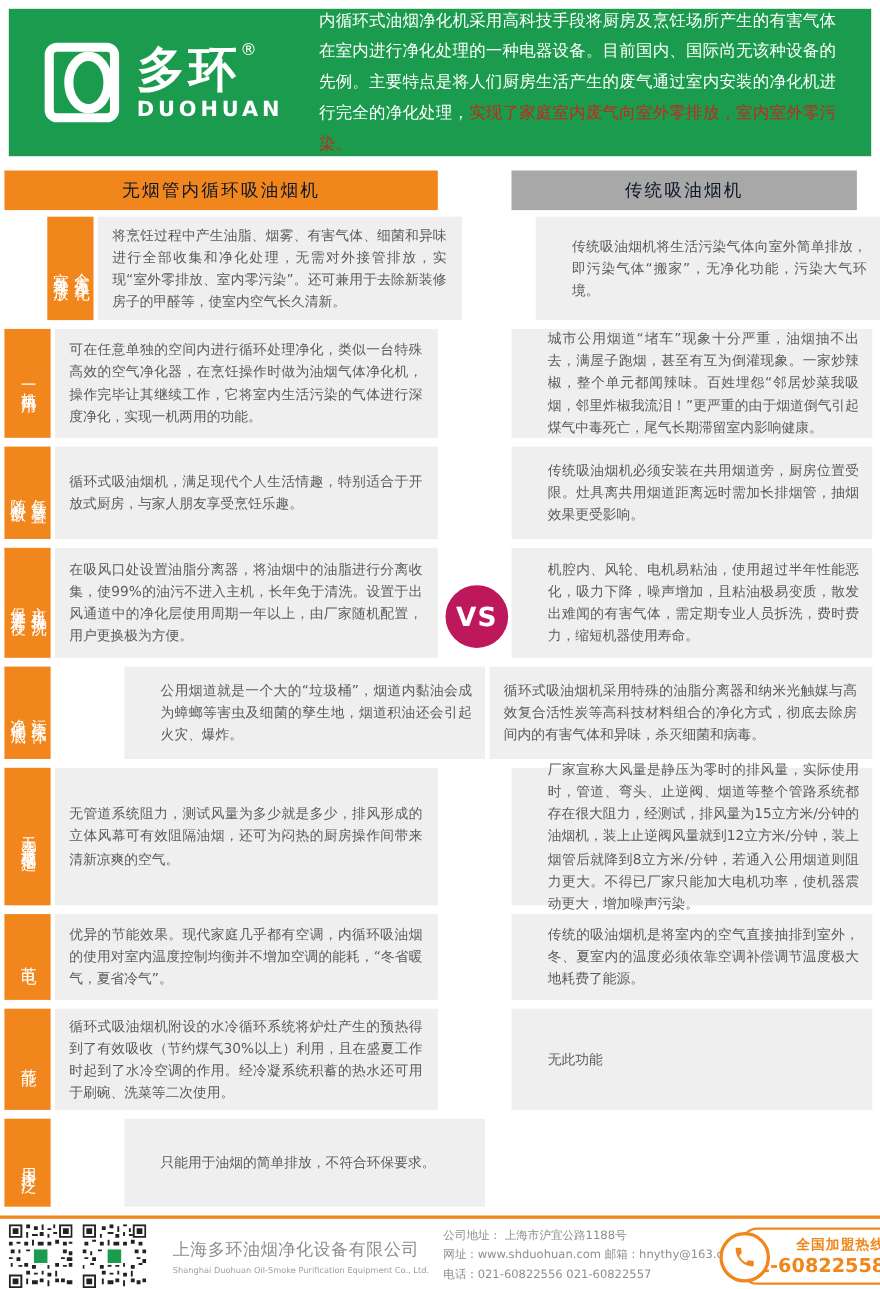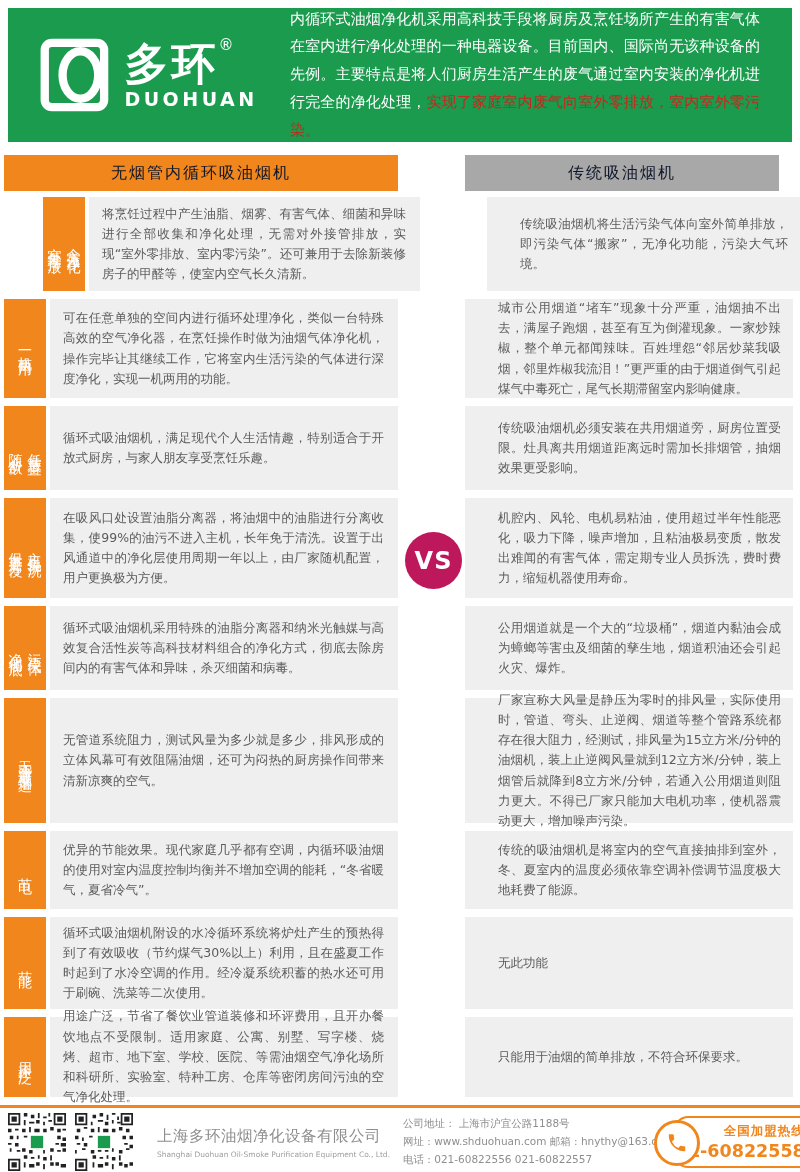--- a/index.html
+++ b/index.html
@@ -131,26 +131,26 @@
     <div class="cell cell-left">
         <div>在吸风口处设置油脂分离器，将油烟中的油脂进行分离收集，使99%的油污不进入主机，长年免于清洗。设置于出风通道中的净化层使用周期一年以上，由厂家随机配置，用户更换极为方便。</div>
       </div>
     <div class="cell cell-right">
         <div>机腔内、风轮、电机易粘油，使用超过半年性能恶化，吸力下降，噪声增加，且粘油极易变质，散发出难闻的有害气体，需定期专业人员拆洗，费时费力，缩短机器使用寿命。</div>
       </div>
   </div>
   <div class="row">
     <div class="row-label">污染气体
 净化彻底</div>
+    <div class="cell cell-right">
+        <div>公用烟道就是一个大的“垃圾桶”，烟道内黏油会成为蟑螂等害虫及细菌的孳生地，烟道积油还会引起火灾、爆炸。</div>
+      </div>
     <div class="cell cell-left">
         <div>循环式吸油烟机采用特殊的油脂分离器和纳米光触媒与高效复合活性炭等高科技材料组合的净化方式，彻底去除房间内的有害气体和异味，杀灭细菌和病毒。</div>
       </div>
-    <div class="cell cell-right">
-        <div>公用烟道就是一个大的“垃圾桶”，烟道内黏油会成为蟑螂等害虫及细菌的孳生地，烟道积油还会引起火灾、爆炸。</div>
-      </div>
   </div>
   <div class="row">
     <div class="row-label">无需管道或烟道</div>
     <div class="cell cell-left">
         <div>无管道系统阻力，测试风量为多少就是多少，排风形成的立体风幕可有效阻隔油烟，还可为闷热的厨房操作间带来清新凉爽的空气。</div>
       </div>
     <div class="cell cell-right">
         <div>厂家宣称大风量是静压为零时的排风量，实际使用时，管道、弯头、止逆阀、烟道等整个管路系统都存在很大阻力，经测试，排风量为15立方米/分钟的油烟机，装上止逆阀风量就到12立方米/分钟，装上烟管后就降到8立方米/分钟，若通入公用烟道则阻力更大。不得已厂家只能加大电机功率，使机器震动更大，增加噪声污染。</div>
       </div>
   </div>
@@ -167,23 +167,20 @@
     <div class="row-label">节能</div>
     <div class="cell cell-left">
         <div>循环式吸油烟机附设的水冷循环系统将炉灶产生的预热得到了有效吸收（节约煤气30%以上）利用，且在盛夏工作时起到了水冷空调的作用。经冷凝系统积蓄的热水还可用于刷碗、洗菜等二次使用。</div>
       </div>
     <div class="cell cell-right">
         <div>无此功能</div>
       </div>
   </div>
   <div class="row">
     <div class="row-label">用途广泛</div>
-    <div class="cell cell-left">
-        <div>用途广泛，节省了餐饮业管道装修和环评费用，且开办餐饮地点不受限制。适用家庭、公寓、别墅、写字楼、烧烤、超市、地下室、学校、医院、等需油烟空气净化场所和科研所、实验室、特种工房、仓库等密闭房间污浊的空气净化处理。</div>
-      </div>
     <div class="cell cell-right">
         <div>只能用于油烟的简单排放，不符合环保要求。</div>
       </div>
   </div>
   <div class="vs">VS</div>
 </div>
 
 <div class="divider"></div>
 <div class="footer">
   <svg class="qr" viewBox="0 0 33 33">

